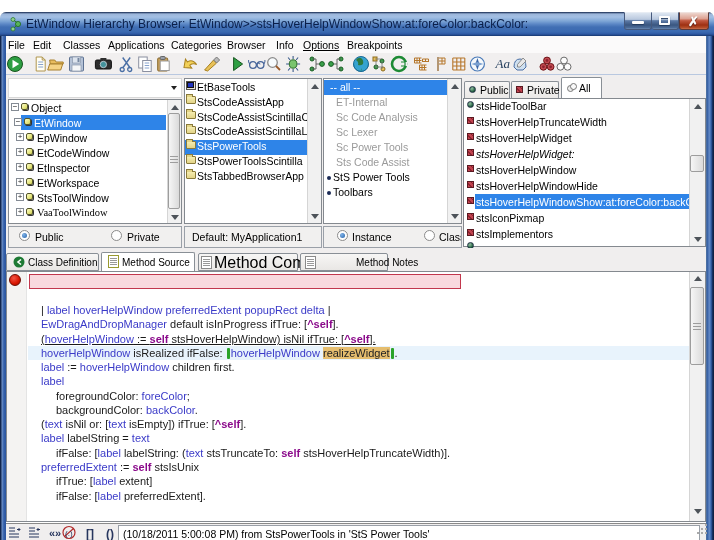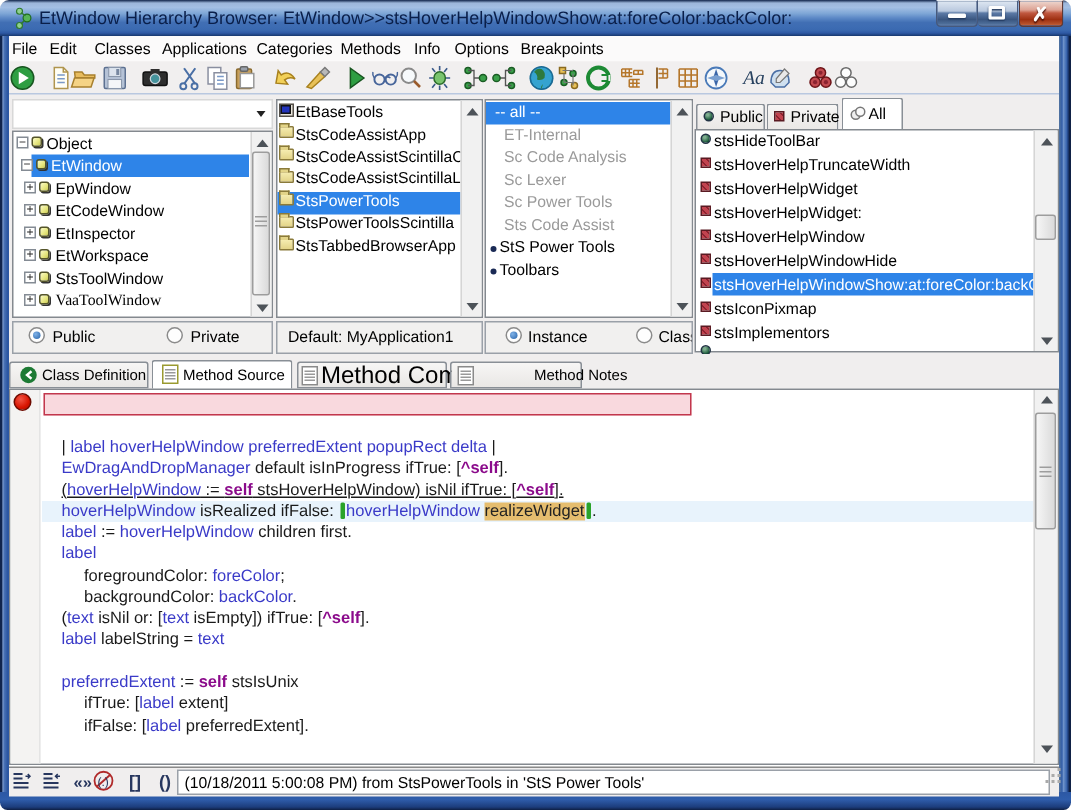--- a/index.html
+++ b/index.html
@@ -1,18 +1,18 @@
 <!DOCTYPE html>
 <html><head><meta charset="utf-8">
 <style>
 * { margin:0; padding:0; box-sizing:border-box; }
 html,body { width:714px; height:540px; overflow:hidden; background:#fff; }
 body { font-family:"Liberation Sans", sans-serif; }
 .menu { font-size:10.5px !important; }
-#win { position:absolute; left:0; top:0; width:714px; height:408px;
+#win { position:absolute; left:0; top:12px; width:714px; height:408px;
   background:#f0eeee; border-radius:6px 6px 5px 5px; }
 #win > div, #win > svg, #win > span { position:absolute; }
 .lbl { position:absolute; font-size:10.5px; color:#000; white-space:nowrap; line-height:14px; }
 .tx { position:absolute; }
 .exp { position:absolute; width:8px; height:8px; background:#fff; border:1px solid #848b94; font-style:normal;
   font-size:8px; line-height:6px; text-align:center; color:#222; display:block; }
 .cls { position:absolute; width:7px; height:7px; background:linear-gradient(135deg,#fbfbc8 0,#e6e67e 60%,#caca5a 100%);
   border:1px solid #55552a; border-radius:2px; box-shadow:1px 1px 0 #333; }
 .sbv { position:absolute; background:#f1f1f1; border-left:1px solid #d5d5d5; }
 .sbthumb { position:absolute; background:linear-gradient(90deg,#f6f6f6,#dadada); border:1px solid #9d9d9d; border-radius:2px; }
@@ -70,23 +70,23 @@
 <div style="left:679px;top:0;width:30px;height:18px;border:1px solid #5c3a38;border-top:1px solid #f0e2de;border-radius:0 0 3px 3px;background:linear-gradient(180deg,#edd5cd 0,#dda293 35%,#c05840 48%,#9e3012 75%,#b8542e 95%,#d0795c 100%);">
   <span style="position:absolute;left:8px;top:1px;color:#fdfdfd;font-size:13px;font-weight:bold;text-shadow:0 1px 1px #4e1005;font-family:'Liberation Serif',serif;">✗</span>
     </div>
 
 <div style="left:6px;top:24px;width:700px;height:17px;background:#fbfafa;"></div>
 <span class="lbl menu" style="left:8px;top:26px;">File</span>
 <span class="lbl menu" style="left:33px;top:26px;">Edit</span>
 <span class="lbl menu" style="left:63px;top:26px;">Classes</span>
 <span class="lbl menu" style="left:108px;top:26px;">Applications</span>
 <span class="lbl menu" style="left:171px;top:26px;">Categories</span>
-<span class="lbl menu" style="left:227px;top:26px;">Methods</span>
+<span class="lbl menu" style="left:227px;top:26px;">Browser</span>
 <span class="lbl menu" style="left:276px;top:26px;">Info</span>
-<span class="lbl menu" style="left:303px;top:26px;">Options</span>
+<span class="lbl menu" style="left:303px;top:26px;text-decoration:underline;">Options</span>
 <span class="lbl menu" style="left:347px;top:26px;">Breakpoints</span>
 
 <div style="left:6px;top:41px;width:700px;height:22px;background:#f1efef;border-bottom:1px solid #b9c8e0;"></div>
 <svg style="left:6px;top:41px;width:700px;height:22px;" viewBox="0 0 700 22">
 <g transform="translate(9,11)">
         <circle r="7.5" fill="#2e9e42" stroke="#17551f"></circle>
         <path d="M-2.5,-4.2 L4.2,0 L-2.5,4.2 Z" fill="#fff"></path>
       </g>
 <g transform="translate(34.7,11)">
         <path d="M-4.5,-7 h6 l3,3 v11 h-9 z" fill="#fffef5" stroke="#b0954e"></path>
@@ -332,21 +332,21 @@
     <span class="lbl" style="left:579px;top:69px;">All</span>
 <div id="meths" style="left:463px;top:86px;width:243px;height:149px;background:#fff;border:1px solid #84898f;"></div>
 <div style="left:475px;top:182px;width:214px;height:15px;background:#2e84e8;"></div>
 <b class="ic-grn" style="left:467px;top:89px;"></b>
     <span class="lbl" style="left:476px;top:87px;">stsHideToolBar</span>
 <b class="ic-red" style="left:467px;top:105px;"></b>
     <span class="lbl" style="left:476px;top:103px;">stsHoverHelpTruncateWidth</span>
 <b class="ic-red" style="left:467px;top:121px;"></b>
     <span class="lbl" style="left:476px;top:119px;">stsHoverHelpWidget</span>
 <b class="ic-red" style="left:467px;top:137px;"></b>
-    <span class="lbl" style="left:476px;top:135px;">stsHoverHelpWidget:</span>
+    <span class="lbl" style="left:476px;top:135px;font-style:italic;">stsHoverHelpWidget:</span>
 <b class="ic-red" style="left:467px;top:153px;"></b>
     <span class="lbl" style="left:476px;top:151px;">stsHoverHelpWindow</span>
 <b class="ic-red" style="left:467px;top:169px;"></b>
     <span class="lbl" style="left:476px;top:167px;">stsHoverHelpWindowHide</span>
 <b class="ic-red" style="left:467px;top:185px;"></b>
     <span class="lbl lcl" style="left:476px;top:183px;color:#fff;">stsHoverHelpWindowShow:at:foreColor:backC</span>
 <b class="ic-red" style="left:467px;top:201px;"></b>
     <span class="lbl" style="left:476px;top:199px;">stsIconPixmap</span>
 <b class="ic-red" style="left:467px;top:217px;"></b>
     <span class="lbl" style="left:476px;top:215px;">stsImplementors</span>
@@ -384,20 +384,21 @@
 <span class="codeln" style="left:41px;top:291px;">| <v>label</v> <v>hoverHelpWindow</v> <v>preferredExtent</v> <v>popupRect</v> <v>delta</v> |</span>
 <span class="codeln" style="left:41px;top:305px;"><v>EwDragAndDropManager</v> default isInProgress ifTrue: [<s>^self</s>].</span>
 <span class="codeln" style="left:41px;top:320px;text-decoration:underline;">(<v>hoverHelpWindow</v> := <s>self</s> stsHoverHelpWindow) isNil ifTrue: [<s>^self</s>].</span>
 <span class="codeln" style="left:41px;top:334px;"><v>hoverHelpWindow</v> isRealized ifFalse: <g></g><v>hoverHelpWindow</v> <t>realizeWidget</t><g></g>.</span>
 <span class="codeln" style="left:41px;top:348px;"><v>label</v> := <v>hoverHelpWindow</v> children first.</span>
 <span class="codeln" style="left:41px;top:362px;"><v>label</v></span>
 <span class="codeln" style="left:56px;top:377px;">foregroundColor: <v>foreColor</v>;</span>
 <span class="codeln" style="left:56px;top:391px;">backgroundColor: <v>backColor</v>.</span>
 <span class="codeln" style="left:41px;top:405px;">(<v>text</v> isNil or: [<v>text</v> isEmpty]) ifTrue: [<s>^self</s>].</span>
 <span class="codeln" style="left:41px;top:419px;"><v>label</v> labelString = <v>text</v></span>
+<span class="codeln" style="left:56px;top:434px;">ifFalse: [<v>label</v> labelString: (<v>text</v> stsTruncateTo: <s>self</s> stsHoverHelpTruncateWidth)].</span>
 <span class="codeln" style="left:41px;top:448px;"><v>preferredExtent</v> := <s>self</s> stsIsUnix</span>
 <span class="codeln" style="left:56px;top:462px;">ifTrue: [<v>label</v> extent]</span>
 <span class="codeln" style="left:56px;top:477px;">ifFalse: [<v>label</v> preferredExtent].</span>
 
 <div class="sbv" style="left:689px;top:260px;width:16px;height:249px;"></div>
 <i class="aup" style="left:694px;top:264px;"></i>
 <i class="adn" style="left:694px;top:497px;"></i>
 <div class="sbthumb" style="left:690px;top:275px;width:14px;height:78px;"></div>
 <span style="left:693px;top:311px;width:8px;height:1px;background:#9d9d9d;"></span>
 <span style="left:693px;top:314px;width:8px;height:1px;background:#9d9d9d;"></span>

